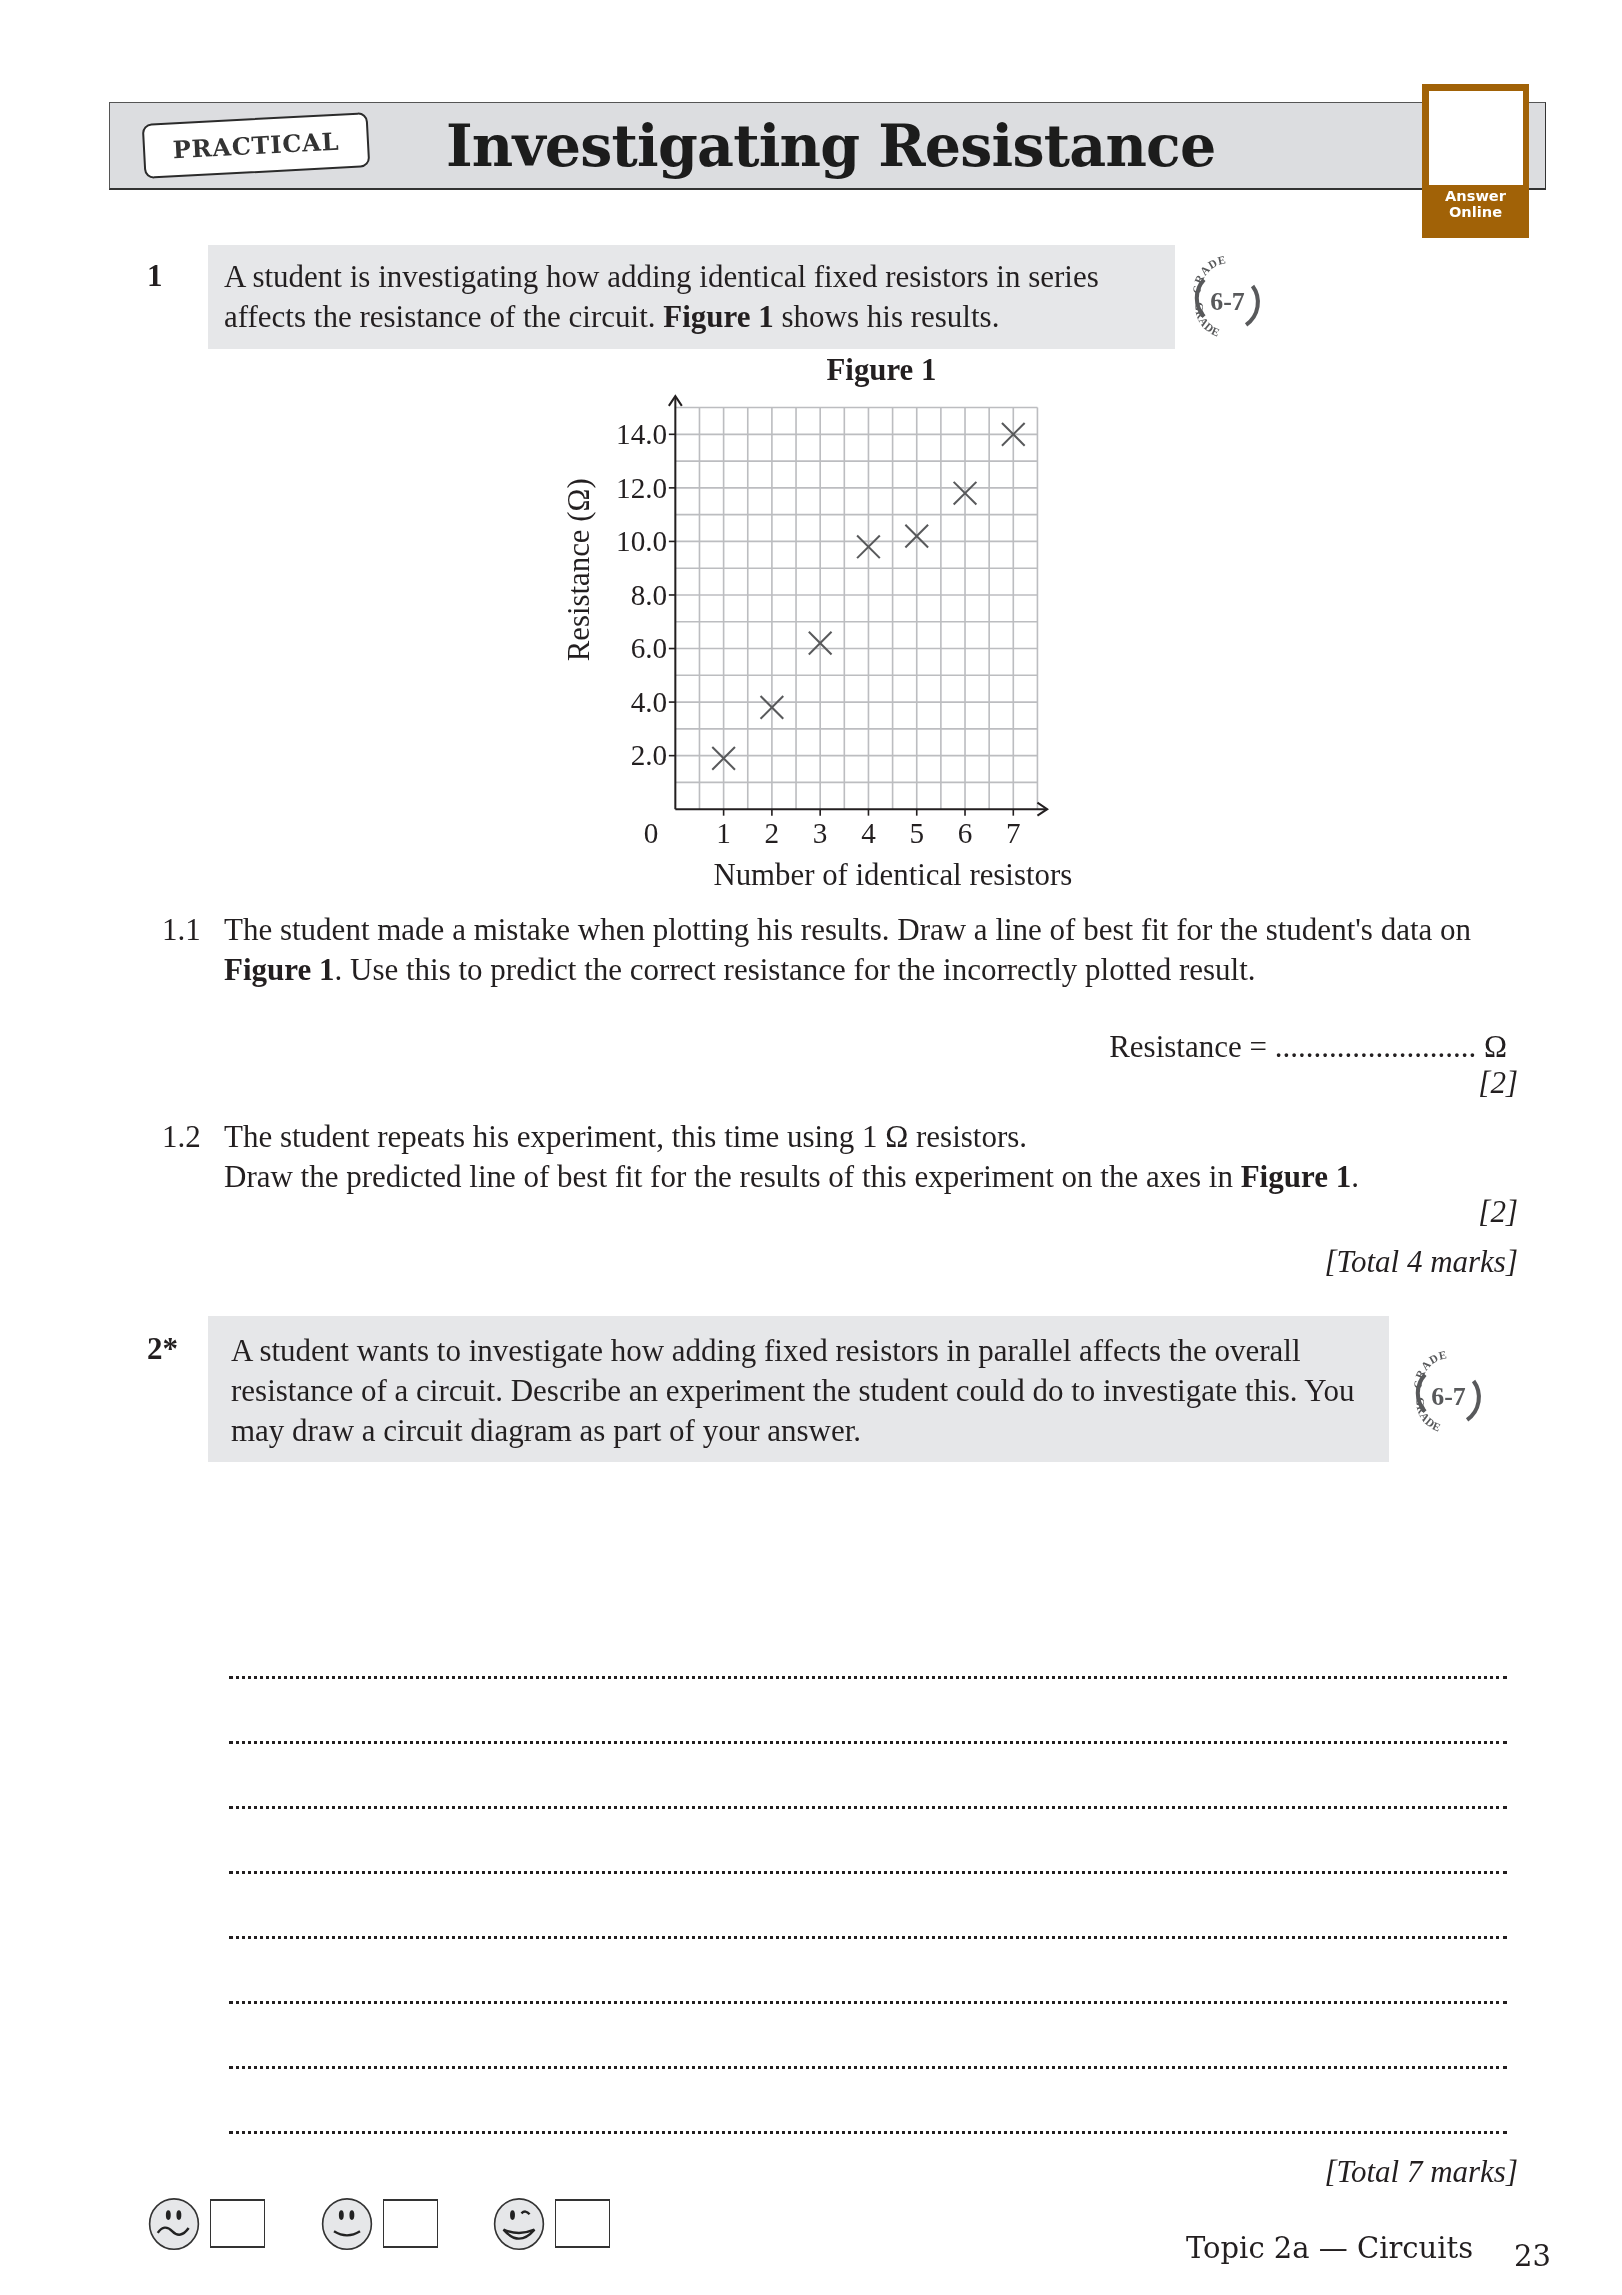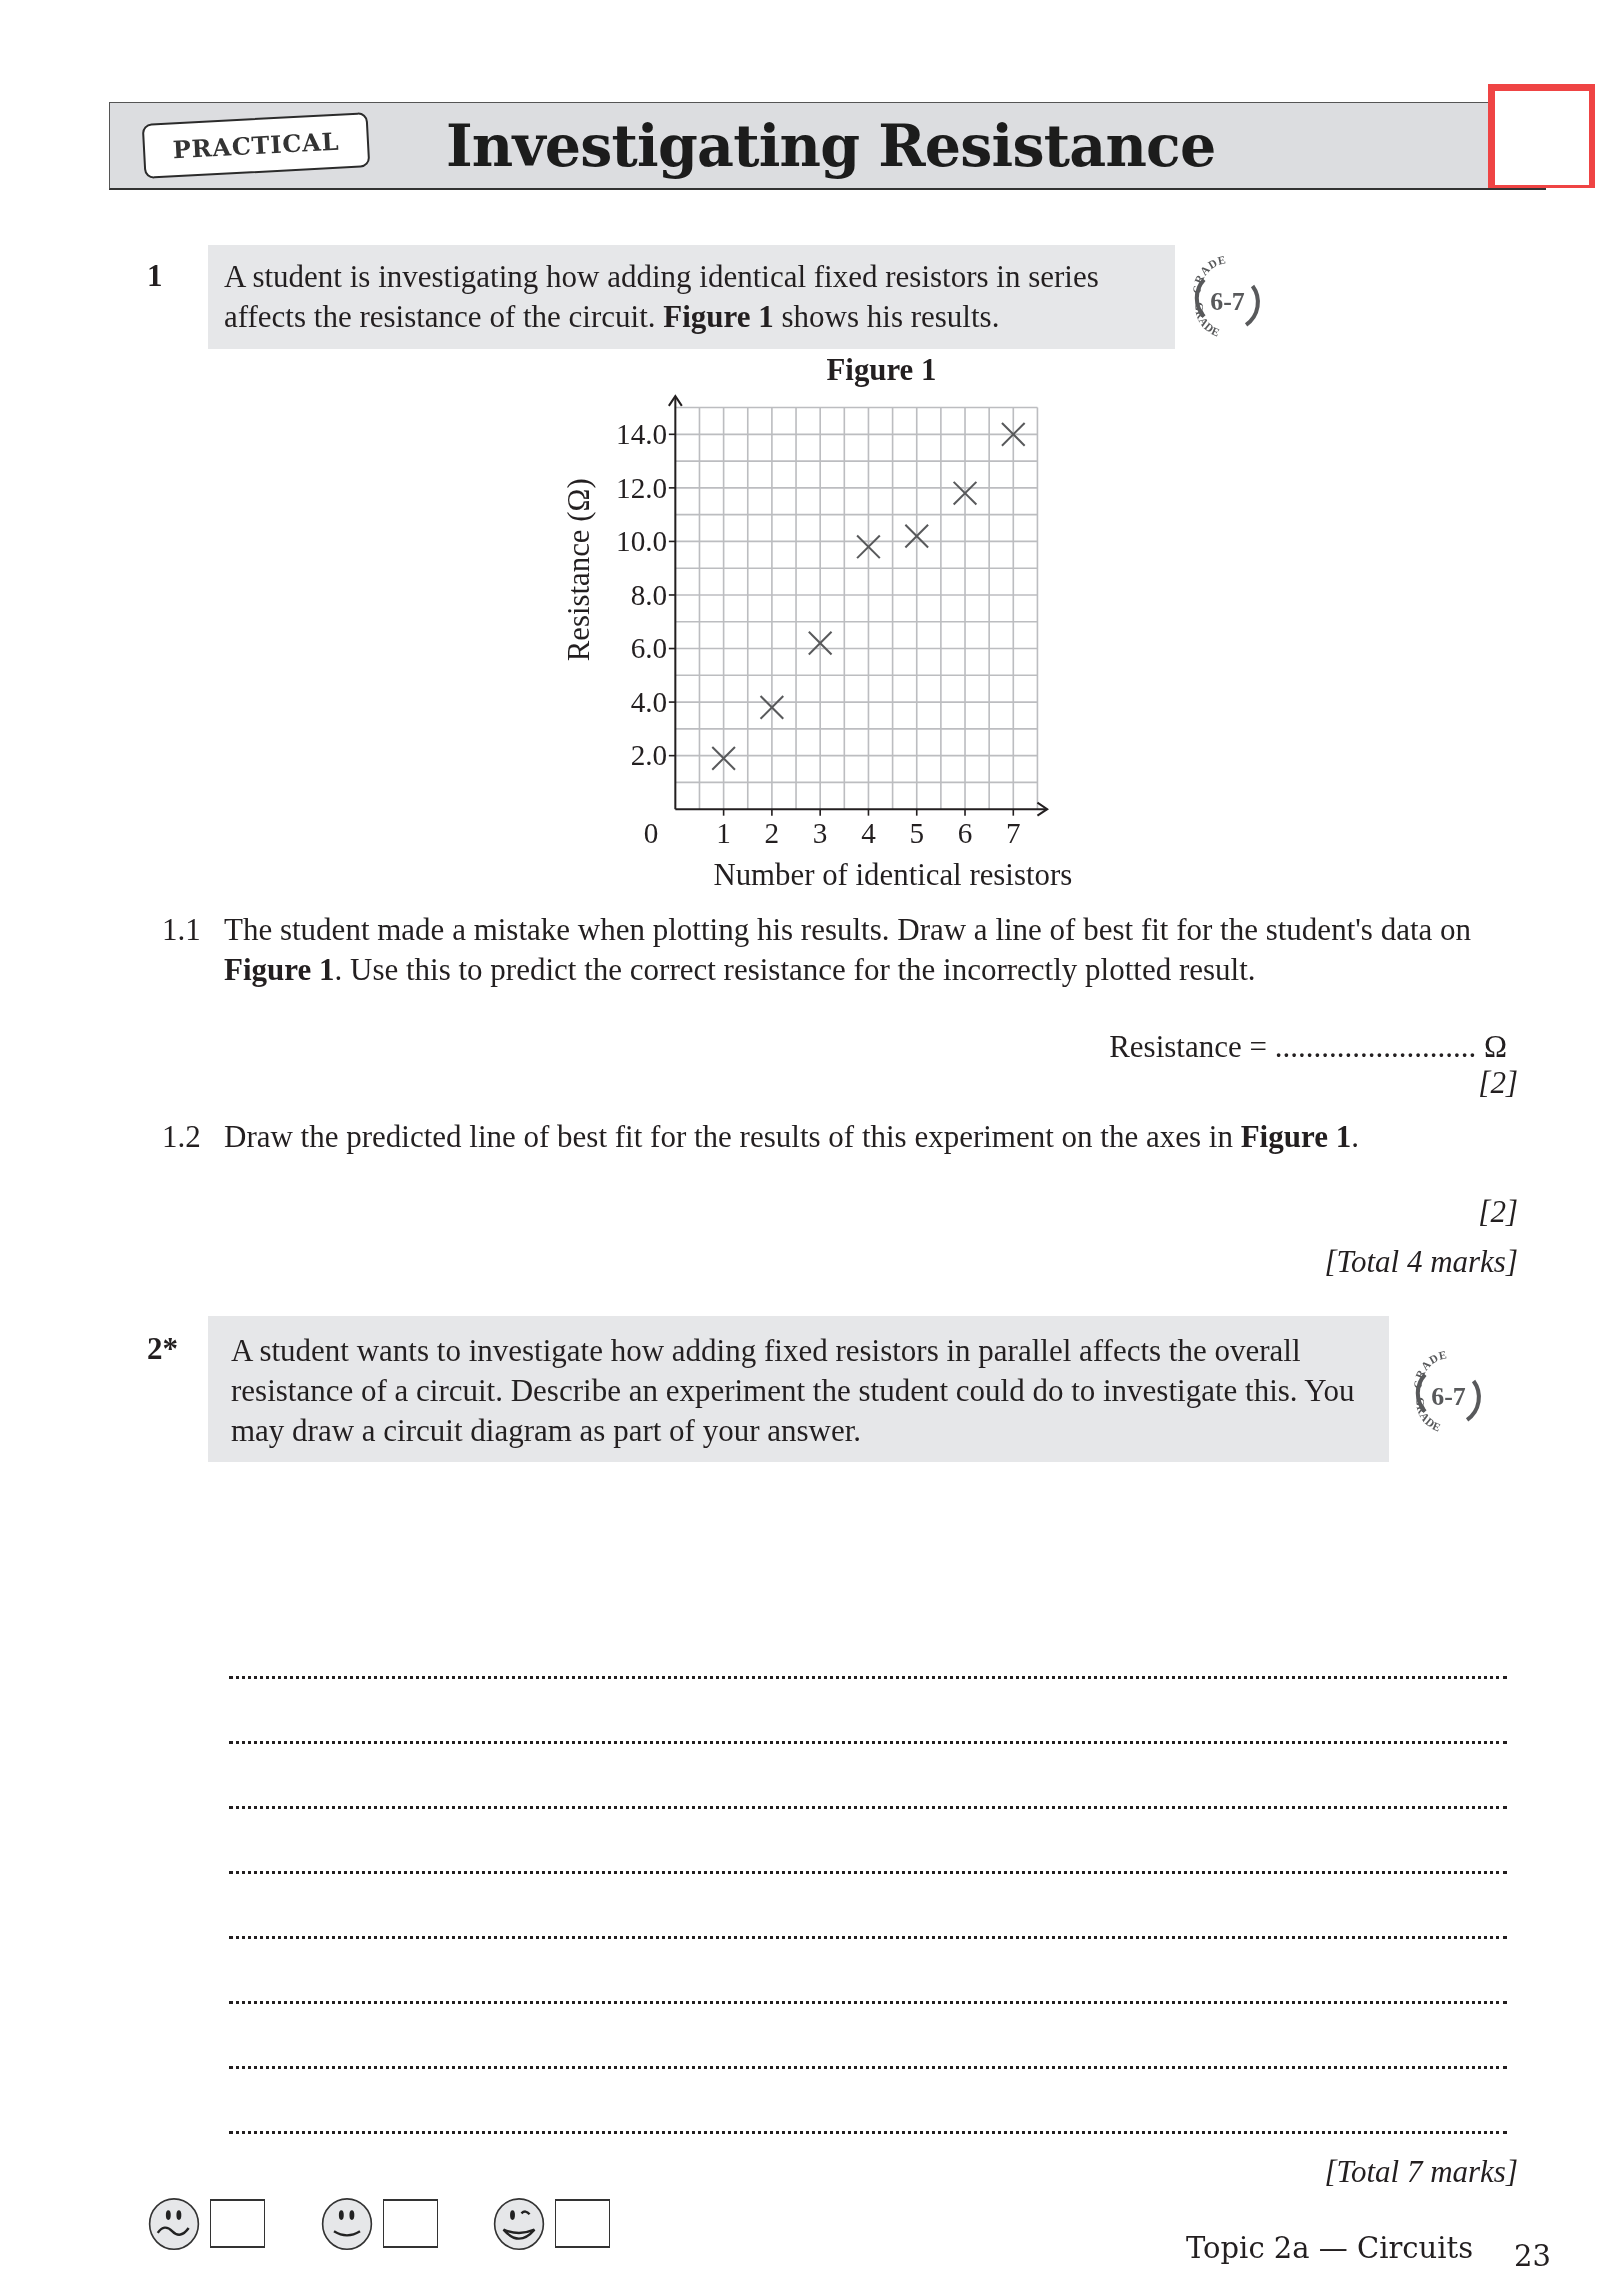--- a/index.html
+++ b/index.html
@@ -9,21 +9,21 @@
 
   
   .banner { left: 109px; top: 102px; width: 1437px; height: 88px; background: #dcdde0;
             border-top: 1.6px solid #555; border-bottom: 2.4px solid #333; border-left: 1.6px solid #555; border-right: 1.6px solid #333; box-sizing: border-box; }
   .practical { left: 143px; top: 118px; width: 226px; height: 55px; background: #fff;
                border: 2.4px solid #2b2b2b; border-radius: 9.7px; transform: rotate(-3deg);
                display: flex; align-items: center; justify-content: center; box-sizing: border-box;
                font-family: "DejaVu Serif", serif; font-weight: bold; font-size: 24px; letter-spacing: 0.8px; color: #333; }
   .title { left: 446px; top: 109px; height: 73px; display: flex; align-items: center;
            font-family: "DejaVu Serif", serif; font-weight: bold; font-size: 57px; color: #1c1c1c; letter-spacing: -0.8px; text-align: center; }
-  .answer-box { left: 1488px; top: 84px; width: 107px; height: 104px; background: #ef4444; box-sizing: border-box; }
+  .answer-box { left: 1422px; top: 84px; width: 107px; height: 154px; background: #a16207; box-sizing: border-box; }
   .answer-box .inner { position: absolute; left: 6.5px; top: 6.5px; width: 94px; height: 94px; background: #fff; }
   .answer-box .lbl { position: absolute; left: 0; top: 104px; width: 107px; text-align: center;
                      font-family: "DejaVu Sans", sans-serif; font-weight: bold; color: #fff; font-size: 14.6px; line-height: 16px; }
 
   
   .qbox { background: #e6e7e9; }
   .qnum { font-size: 31px; font-weight: bold; }
   .qtext { font-size: 31px; line-height: 40px; }
   b { font-weight: bold; }
 
@@ -184,20 +184,21 @@
 <div class="abs subq" style="left:224px; top:910px; width:1290px;">
   <span>The student made a mistake when plotting his results.  Draw a line of best fit for the student's data on</span> <b>Figure 1</b><span>.  Use this to predict the correct resistance for the incorrectly plotted result.</span>
 </div>
 <div class="abs subq" style="right:116px; top:1027px; white-space:nowrap;">
   <span>Resistance = </span><span>..........................</span> <span>Ω</span>
 </div>
 <div class="abs marks" style="right:105px; top:1065px;">[2]</div>
 
 <div class="abs subq" style="left:162px; top:1117px;">1.2</div>
 <div class="abs subq" style="left:224px; top:1117px; width:1290px;">
+  <div>The student repeats his experiment, this time using 1 Ω resistors.</div>
   <div><span>Draw the predicted line of best fit for the results of this experiment on the axes in</span> <b>Figure 1</b><span>.</span></div>
 </div>
 <div class="abs marks" style="right:105px; top:1194px;">[2]</div>
 <div class="abs marks" style="right:105px; top:1244px;">[Total 4 marks]</div>
 
 <div class="abs qnum" style="left:147px; top:1331px;">2*</div>
 <div class="abs qbox" style="left:208px; top:1316px; width:1181px; height:146px;"></div>
 <div class="abs qtext" style="left:212px; top:1331px; width:1152px;margin-left:19px;">A student wants to investigate how adding fixed resistors in parallel affects the overall resistance of a circuit.  Describe an experiment the student could do to investigate this. You may draw a circuit diagram as part of your answer.</div>
 
 <svg class="abs grade" style="left:1404px; top:1347px;" viewBox="0 0 110 110">

